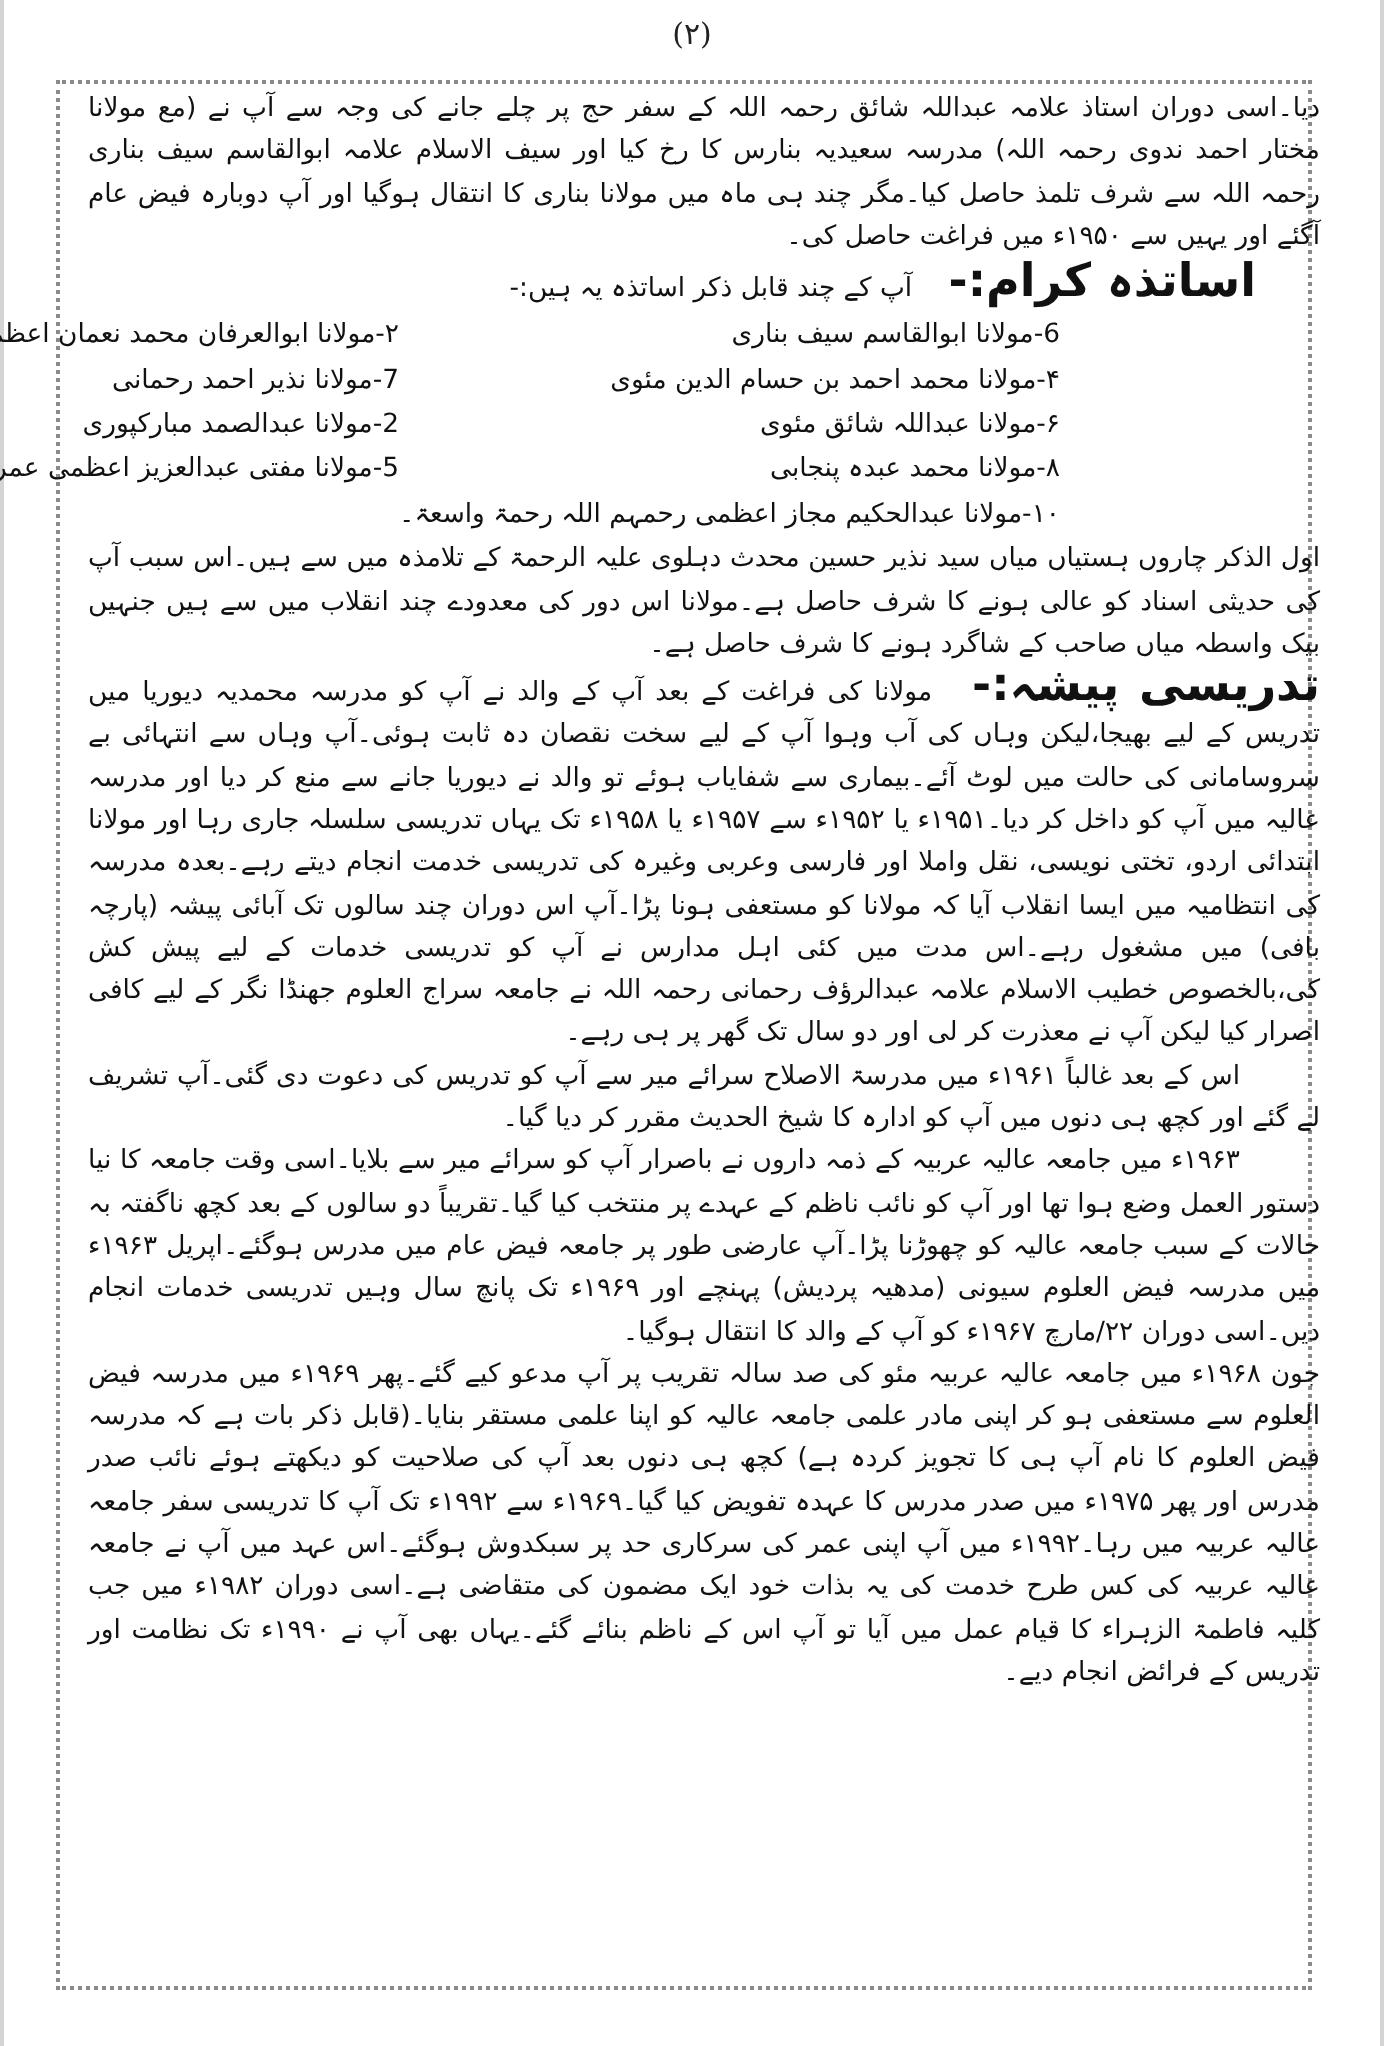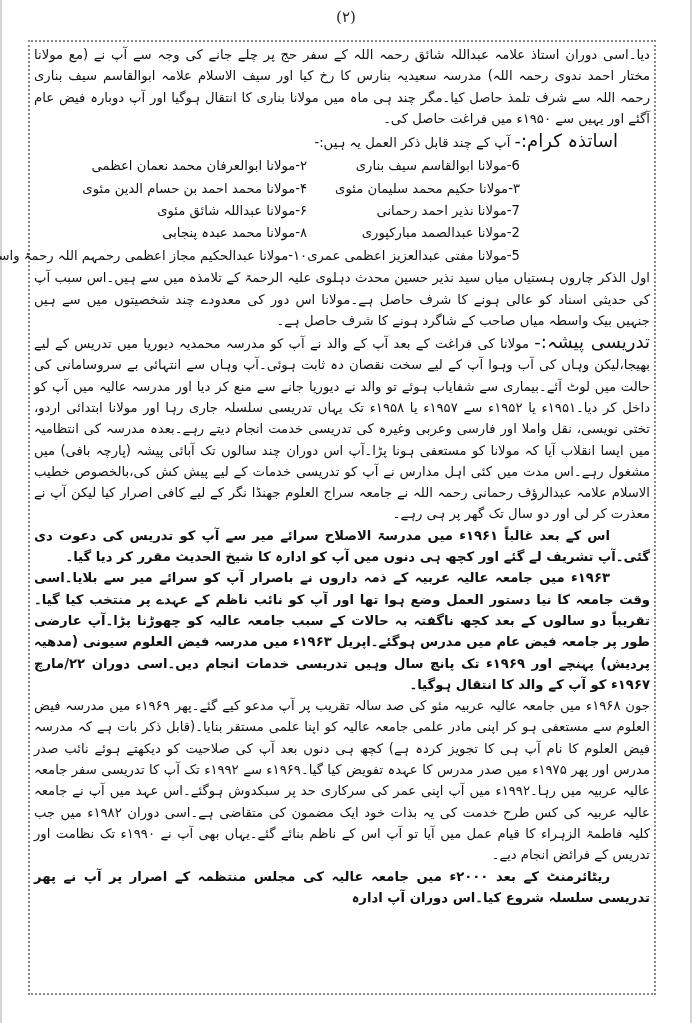--- a/index.html
+++ b/index.html
@@ -11,28 +11,28 @@
   .outer-edge-right { position: absolute; right: 0; top: 0; width: 2px; height: 1023px; background: #d4d4d4; }
   .page-number {
     position: absolute; top: 8px; left: 0; width: 692px; text-align: center;
     font-family: "DejaVu Serif", serif; font-size: 15px; color: #222;
   }
   .frame {
     position: absolute; left: 28px; top: 40px; width: 628px; height: 955px;
     border: 2px dotted #8a8a8a; box-sizing: border-box;
   }
   .content {
-    position: absolute; left: 34px; top: 44px; width: 616px;
+    position: absolute; left: 44px; top: 44px; width: 616px;
     direction: rtl; text-align: justify;
     font-family: "DejaVu Sans", sans-serif; font-size: 13.2px; line-height: 21.3px;
   }
   .content p { margin: 0; }
-  .content p.indent { text-indent: 40px; font-weight: bold; }
+  .content p.indent { text-indent: 40px; }
   .heading {
-    font-weight: normal; font-size: 18px; 
+    font-weight: bold; font-size: 23px; margin-left: 14px;
   }
   .heading-row { line-height: 24px; padding-right: 32px; }
   .teachers {
     display: grid; grid-template-columns: 1fr 1fr; direction: rtl;
     padding-right: 130px; padding-left: 40px; row-gap: 0px;
     line-height: 22.4px;
   }
   .teachers div { white-space: nowrap; }
 </style>
 </head>
@@ -43,39 +43,37 @@
 
 <div class="page-number">(۲)</div>
 
 <div class="frame"></div>
 
 <div class="content">
   <p>دیا۔اسی دوران استاذ علامہ عبداللہ شائق رحمہ اللہ کے سفر حج پر چلے جانے کی وجہ سے آپ نے (مع مولانا مختار احمد ندوی رحمہ اللہ) مدرسہ سعیدیہ بنارس کا رخ کیا اور سیف الاسلام علامہ ابوالقاسم سیف بناری رحمہ اللہ سے شرف تلمذ حاصل کیا۔مگر چند ہی ماہ میں مولانا بناری کا انتقال ہوگیا اور آپ دوبارہ فیض عام آگئے اور یہیں سے ۱۹۵۰ء میں فراغت حاصل کی۔</p>
 
   <div class="heading-row">
     <span class="heading">اساتذہ کرام:-</span>
-    <span>آپ کے چند قابل ذکر العمل یہ ہیں:-</span>
+    <span>آپ کے چند قابل ذکر اساتذہ یہ ہیں:-</span>
   </div>
 
   <div class="teachers">
     <div>6-مولانا ابوالقاسم سیف بناری</div>
     <div>۲-مولانا ابوالعرفان محمد نعمان اعظمی</div>
-    <div>۳-مولانا حکیم محمد سلیمان مئوی</div>
     <div>۴-مولانا محمد احمد بن حسام الدین مئوی</div>
     <div>7-مولانا نذیر احمد رحمانی</div>
     <div>۶-مولانا عبداللہ شائق مئوی</div>
     <div>2-مولانا عبدالصمد مبارکپوری</div>
     <div>۸-مولانا محمد عبدہ پنجابی</div>
     <div>5-مولانا مفتی عبدالعزیز اعظمی عمری</div>
     <div>۱۰-مولانا عبدالحکیم مجاز اعظمی     رحمہم اللہ رحمۃ واسعۃ۔</div>
   </div>
 
-  <p>اول الذکر چاروں ہستیاں میاں سید نذیر حسین محدث دہلوی علیہ الرحمۃ کے تلامذہ میں سے ہیں۔اس سبب آپ کی حدیثی اسناد کو عالی ہونے کا شرف حاصل ہے۔مولانا اس دور کی معدودے چند شخصیتوں میں سے ہیں جنہیں بیک واسطہ میاں صاحب کے شاگرد ہونے کا شرف حاصل ہے۔</p>
+  <p>اول الذکر چاروں ہستیاں میاں سید نذیر حسین محدث دہلوی علیہ الرحمۃ کے تلامذہ میں سے ہیں۔اس سبب آپ کی حدیثی اسناد کو عالی ہونے کا شرف حاصل ہے۔مولانا اس دور کی معدودے چند انقلاب میں سے ہیں جنہیں بیک واسطہ میاں صاحب کے شاگرد ہونے کا شرف حاصل ہے۔</p>
 
   <p>
     <span class="heading">تدریسی پیشہ:-</span>
     <span>مولانا کی فراغت کے بعد آپ کے والد نے آپ کو مدرسہ محمدیہ دیوریا میں تدریس کے لیے بھیجا،لیکن وہاں کی آب وہوا آپ کے لیے سخت نقصان دہ ثابت ہوئی۔آپ وہاں سے انتہائی بے سروسامانی کی حالت میں لوٹ آئے۔بیماری سے شفایاب ہوئے تو والد نے دیوریا جانے سے منع کر دیا اور مدرسہ عالیہ میں آپ کو داخل کر دیا۔۱۹۵۱ء یا ۱۹۵۲ء سے ۱۹۵۷ء یا ۱۹۵۸ء تک یہاں تدریسی سلسلہ جاری رہا اور مولانا ابتدائی اردو، تختی نویسی، نقل واملا اور فارسی وعربی وغیرہ کی تدریسی خدمت انجام دیتے رہے۔بعدہ مدرسہ کی انتظامیہ میں ایسا انقلاب آیا کہ مولانا کو مستعفی ہونا پڑا۔آپ اس دوران چند سالوں تک آبائی پیشہ (پارچہ بافی) میں مشغول رہے۔اس مدت میں کئی اہل مدارس نے آپ کو تدریسی خدمات کے لیے پیش کش کی،بالخصوص خطیب الاسلام علامہ عبدالرؤف رحمانی رحمہ اللہ نے جامعہ سراج العلوم جھنڈا نگر کے لیے کافی اصرار کیا لیکن آپ نے معذرت کر لی اور دو سال تک گھر پر ہی رہے۔</span>
   </p>
   <p class="indent">اس کے بعد غالباً ۱۹۶۱ء میں مدرسۃ الاصلاح سرائے میر سے آپ کو تدریس کی دعوت دی گئی۔آپ تشریف لے گئے اور کچھ ہی دنوں میں آپ کو ادارہ کا شیخ الحدیث مقرر کر دیا گیا۔</p>
   <p class="indent">۱۹۶۳ء میں جامعہ عالیہ عربیہ کے ذمہ داروں نے باصرار آپ کو سرائے میر سے بلایا۔اسی وقت جامعہ کا نیا دستور العمل وضع ہوا تھا اور آپ کو نائب ناظم کے عہدے پر منتخب کیا گیا۔تقریباً دو سالوں کے بعد کچھ ناگفتہ بہ حالات کے سبب جامعہ عالیہ کو چھوڑنا پڑا۔آپ عارضی طور پر جامعہ فیض عام میں مدرس ہوگئے۔اپریل ۱۹۶۳ء میں مدرسہ فیض العلوم سیونی (مدھیہ پردیش) پہنچے اور ۱۹۶۹ء تک پانچ سال وہیں تدریسی خدمات انجام دیں۔اسی دوران ۲۲/مارچ ۱۹۶۷ء کو آپ کے والد کا انتقال ہوگیا۔</p>
   <p>جون ۱۹۶۸ء میں جامعہ عالیہ عربیہ مئو کی صد سالہ تقریب پر آپ مدعو کیے گئے۔پھر ۱۹۶۹ء میں مدرسہ فیض العلوم سے مستعفی ہو کر اپنی مادر علمی جامعہ عالیہ کو اپنا علمی مستقر بنایا۔(قابل ذکر بات ہے کہ مدرسہ فیض العلوم کا نام آپ ہی کا تجویز کردہ ہے) کچھ ہی دنوں بعد آپ کی صلاحیت کو دیکھتے ہوئے نائب صدر مدرس اور پھر ۱۹۷۵ء میں صدر مدرس کا عہدہ تفویض کیا گیا۔۱۹۶۹ء سے ۱۹۹۲ء تک آپ کا تدریسی سفر جامعہ عالیہ عربیہ میں رہا۔۱۹۹۲ء میں آپ اپنی عمر کی سرکاری حد پر سبکدوش ہوگئے۔اس عہد میں آپ نے جامعہ عالیہ عربیہ کی کس طرح خدمت کی یہ بذات خود ایک مضمون کی متقاضی ہے۔اسی دوران ۱۹۸۲ء میں جب کلیہ فاطمۃ الزہراء کا قیام عمل میں آیا تو آپ اس کے ناظم بنائے گئے۔یہاں بھی آپ نے ۱۹۹۰ء تک نظامت اور تدریس کے فرائض انجام دیے۔</p>
-  <p class="indent">ریٹائرمنٹ کے بعد ۲۰۰۰ء میں جامعہ عالیہ کی مجلس منتظمہ کے اصرار پر آپ نے پھر تدریسی سلسلہ شروع کیا۔اس دوران آپ ادارہ</p>
 </div>
 
 </body></html>

